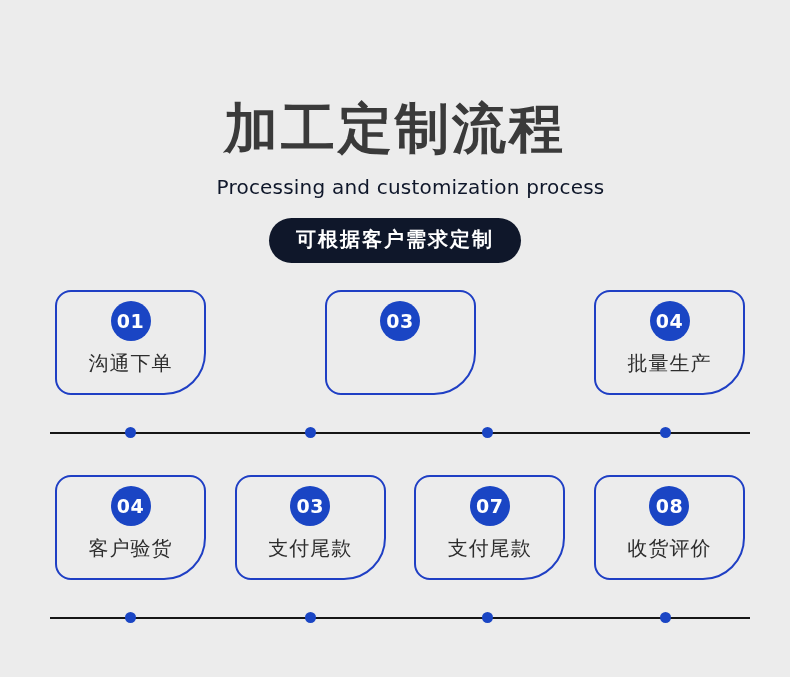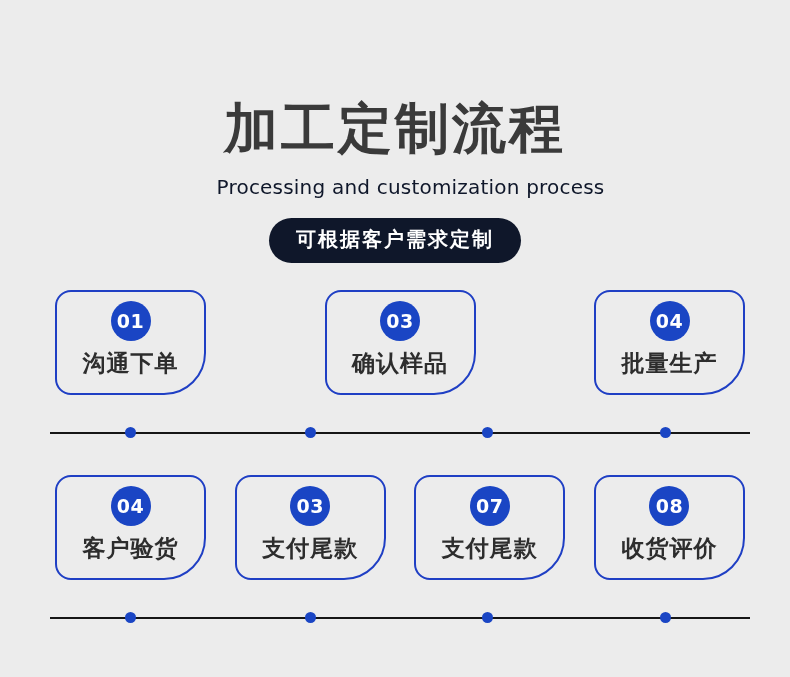--- a/index.html
+++ b/index.html
@@ -120,23 +120,23 @@
     font-size: 19px;
     font-weight: 600;
     letter-spacing: 0.5px;
     display: flex;
     align-items: center;
     justify-content: center;
   }
 
   .card-label {
     margin-top: 7px;
-    font-size: 23px;
+    font-size: 20px;
     line-height: 30px;
-    font-weight: 700;
+    font-weight: 400;
     color: #2d2d2d;
     letter-spacing: 1px;
     white-space: nowrap;
   }
 
   
   .connector {
     position: absolute;
     left: 50px;
     top: 137px;
@@ -186,21 +186,20 @@
       <div class="cards">
 
         <div class="card">
           <div class="card-num">01</div>
           <div class="card-label">沟通下单</div>
         </div>
 
 
         <div class="card">
           <div class="card-num">03</div>
-          <div class="card-label">确认样品</div>
         </div>
 
         <div class="card">
           <div class="card-num">04</div>
           <div class="card-label">批量生产</div>
         </div>
 
       </div>
 
       <div class="connector">

